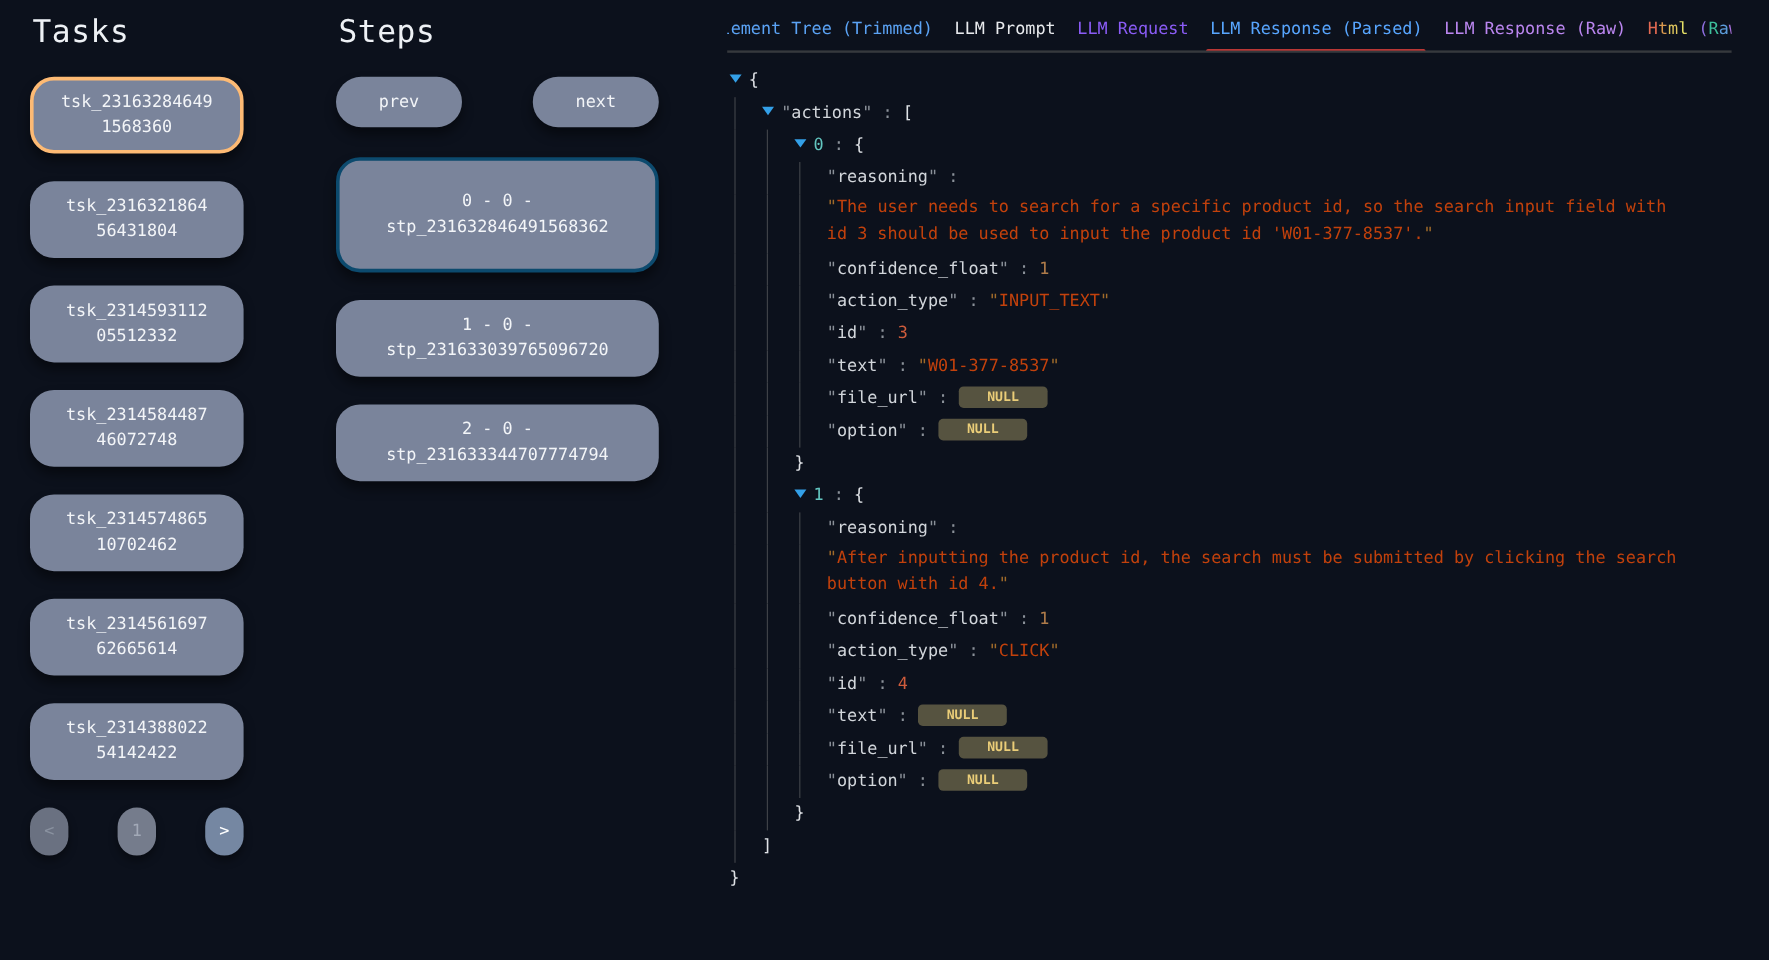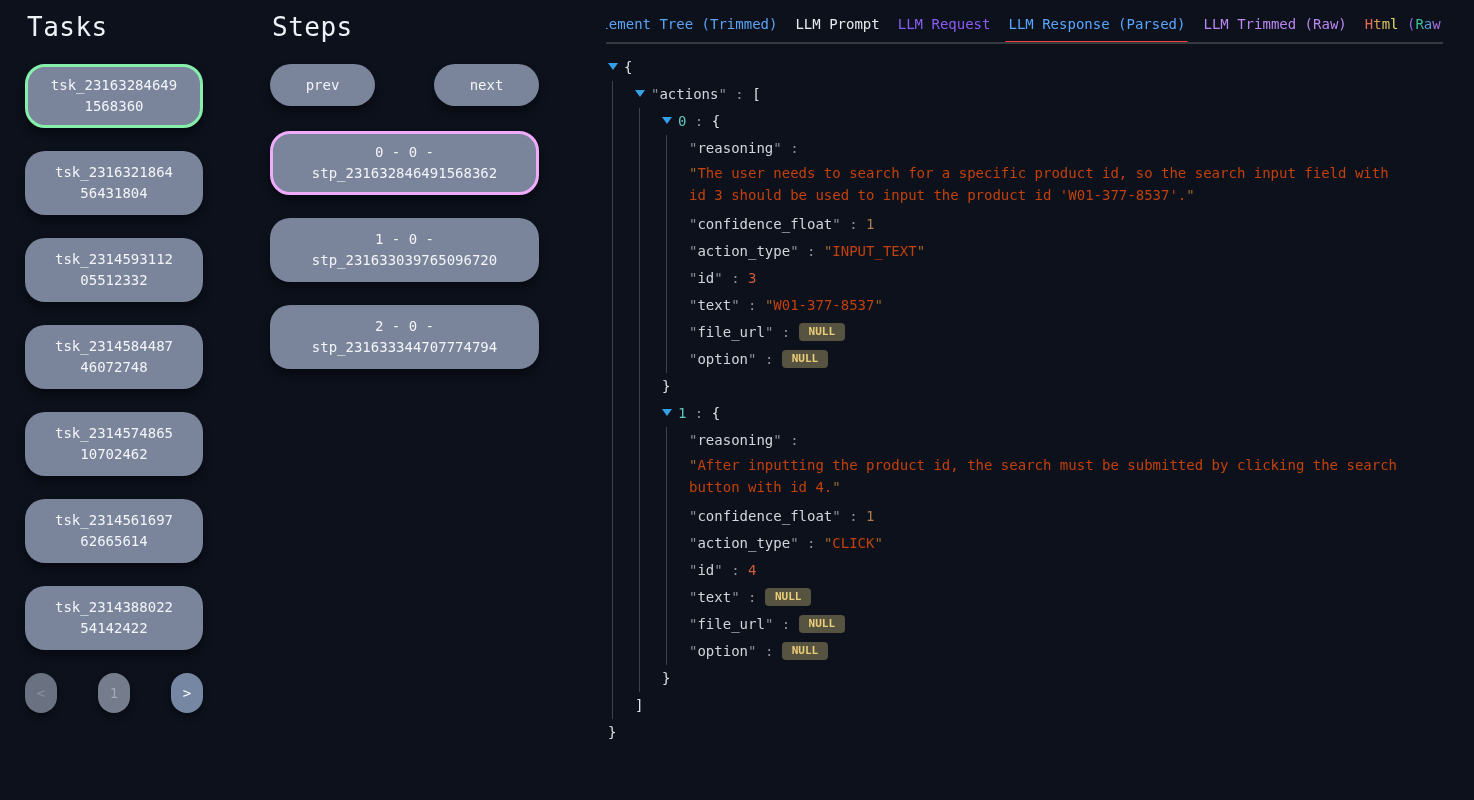--- a/index.html
+++ b/index.html
@@ -4,39 +4,39 @@
 <style>
   * { box-sizing: border-box; margin: 0; padding: 0; }
   html, body { background: #0c111c; }
   body {
     width: 1474px; height: 800px; position: relative; overflow: hidden;
     font-family: "DejaVu Sans Mono", "Liberation Mono", monospace;
     color: #e8ebef;
   }
   .panel { position: absolute; top: 0; }
   .panel.tasks     { left: 25px;  width: 178px; }
-  .panel.steps     { left: 270px; width: 269px; }
+  .panel.steps     { left: 280px; width: 269px; }
   .panel.artifacts { left: 606px; width: 837px; }
 
   .title {
     font-size: 26px; font-weight: 500; color: #eef1f5;
     margin: 12px 0 22px 2px; letter-spacing: 0.5px; white-space: nowrap;
   }
 
   
   .slate-btn {
     display: block; width: 100%; min-height: 64px; margin-bottom: 23px;
     background: #7a849b; color: #f3f5f8; border: none; border-radius: 20px;
     font-family: inherit; font-size: 14px; line-height: 21px; text-align: center;
     padding: 11px 28px; cursor: pointer;
     box-shadow: 0 6px 10px rgba(0,0,0,0.45);
   }
   .task-btn { word-break: break-all; }
-  .slate-btn.active { border: 3px solid #86efac; padding: 8px 19px; }
-  .step-btn.active  { border: 3px solid #f0abfc; padding: 8px 17px; }
+  .slate-btn.active { border: 3px solid #fdba74; padding: 8px 19px; }
+  .step-btn.active  { border: 3px solid #0c4a6e; padding: 24px 17px; }
 
   .nav-row { display: flex; justify-content: space-between; margin-bottom: 25px; }
   .nav-btn {
     width: 105px; height: 42px; border-radius: 21px; border: none;
     background: #7a849b; color: #f3f5f8; font-family: inherit; font-size: 14px;
     cursor: pointer; box-shadow: 0 6px 10px rgba(0,0,0,0.45);
   }
 
   
   .pagination { display: flex; justify-content: space-between; margin-top: 4px; }
@@ -81,21 +81,21 @@
   .jq     { color: #8b9199; }
   .jcolon { color: #8b9199; }
   .jindex { color: #62c6c0; }
   .jstr   { color: #c2410c; }
   .jsq    { color: #a06b2a; }
   .jint   { color: #cf5c3c; }
   .jfloat { color: #b07c4a; }
   .jnull {
     display: inline-block; background: #565340; color: #eacd78;
     font-size: 11px; font-weight: bold; line-height: 14px;
-    padding: 2px 10px; border-radius: 4px; vertical-align: middle;
+    padding: 2px 24px; border-radius: 4px; vertical-align: middle;
     position: relative; top: -1px;
   }
 </style>
 </head>
 <body>
 
 <main class="app">
 
   <section class="panel tasks">
     <h1 class="title">Tasks</h1>
@@ -127,21 +127,21 @@
         <button class="slate-btn step-btn">2 - 0 - stp_231633344707774794</button>
       </div>
   </section>
 
   <section class="panel artifacts">
     <div class="tab-bar" id="tab-bar">
         <div class="tab" style="color: rgb(91, 163, 245);">Element Tree (Trimmed)</div>
         <div class="tab" style="color: rgb(232, 234, 237);">LLM Prompt</div>
         <div class="tab" style="color: #8b5cf6;">LLM Request</div>
         <div class="tab active" style="color: rgb(88, 166, 255); --uline: #f4443e;">LLM Response (Parsed)</div>
-        <div class="tab" style="color: rgb(187, 134, 240);">LLM Trimmed (Raw)</div>
+        <div class="tab" style="color: rgb(187, 134, 240);">LLM Response (Raw)</div>
         <div class="tab"><span style="color: rgb(227, 105, 82);">H</span><span style="color: rgb(217, 152, 78);">t</span><span style="color: rgb(221, 196, 92);">m</span><span style="color: rgb(228, 223, 102);">l</span><span style="color: rgb(208, 208, 208);"> </span><span style="color: rgb(143, 111, 224);">(</span><span style="color: rgb(61, 191, 155);">R</span><span style="color: rgb(91, 155, 217);">a</span><span style="color: rgb(166, 111, 217);">w</span></div>
       </div>
     <div class="json-view" id="json-view">
         <div class="jrow">
           <span class="jcontent"><span class="tri"></span><span class="jbrace">{</span></span>
         </div>
         <div class="jrow">
           <span class="guide"></span>
           <span class="jcontent"><span class="tri"></span><span class="jq">"</span><span class="jkey">actions</span><span class="jq">"</span><span class="jcolon"> : </span><span class="jbrace">[</span></span>
         </div>

